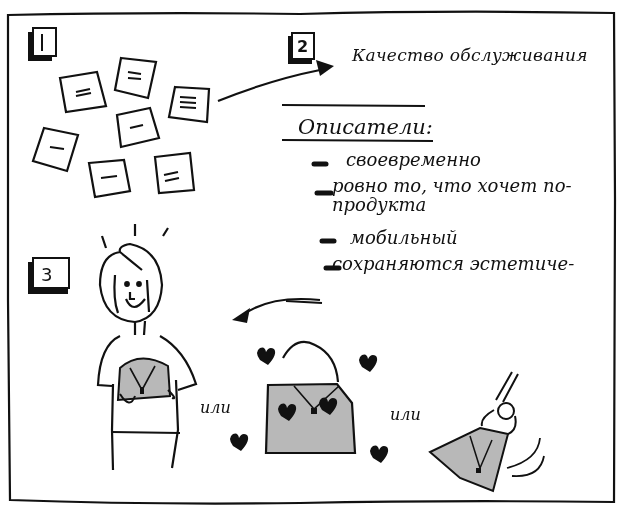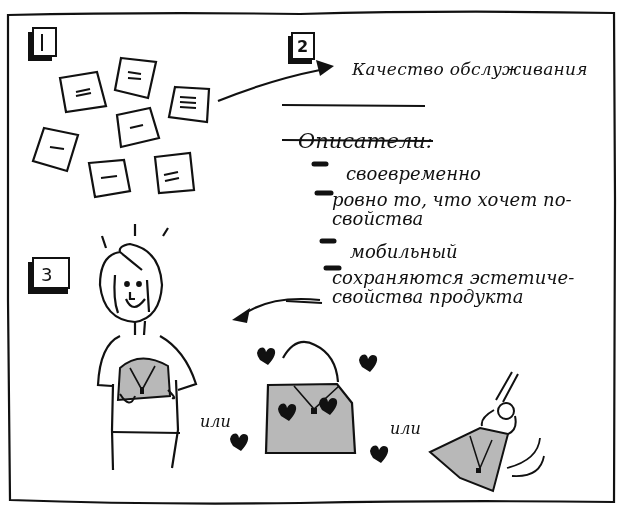--- a/index.html
+++ b/index.html
@@ -1,21 +1,21 @@
 <!DOCTYPE html>
 <html><head>
 <meta charset="utf-8">
 <style>
   html, body { margin: 0; padding: 0; background: #ffffff; }
   body { width: 622px; height: 510px; position: relative; overflow: hidden;
          font-family: "DejaVu Sans", sans-serif; color: #111; }
   .frame { position: absolute; left: 7px; top: 14px; width: 608px; height: 488px; }
   .frame svg { position: absolute; left: 0; top: 0; }
   .txt { position: absolute; font-family: "DejaVu Serif", serif; font-style: italic;
-         color: #111; white-space: nowrap; margin-top: 14px; }
+         color: #111; white-space: nowrap; }
   .title { left: 352px; top: 45px; font-size: 17px; letter-spacing: 0.3px; }
   .desc-head { left: 298px; top: 115px; font-size: 21px; }
   .item { font-size: 18px; line-height: 19px; }
   .ili { font-size: 16px; }
 </style>
 </head>
 <body>
 
 <div class="frame">
 <svg width="622" height="510" viewBox="0 0 622 510" style="left:-7px;top:-14px" xmlns="http://www.w3.org/2000/svg">
@@ -118,24 +118,23 @@
 </div>
 
 <div class="txt title">Качество обслуживания</div>
 <div class="txt desc-head">Описатели:</div>
 
 <div class="txt item" style="left:346px;top:150px">
   <div>своевременно</div>
 </div>
 <div class="txt item" style="left:332px;top:176px">
   <div>ровно то, что хочет по-</div>
-  <div>свойства</div>
+  <div>продукта</div>
 </div>
 <div class="txt item" style="left:350px;top:228px">
   <div>мобильный</div>
 </div>
 <div class="txt item" style="left:332px;top:254px">
   <div>сохраняются эстетиче-</div>
-  <div>свойства продукта</div>
 </div>
 
 <div class="txt ili" style="left:200px;top:398px">или</div>
 <div class="txt ili" style="left:390px;top:405px">или</div>
 
 </body></html>

